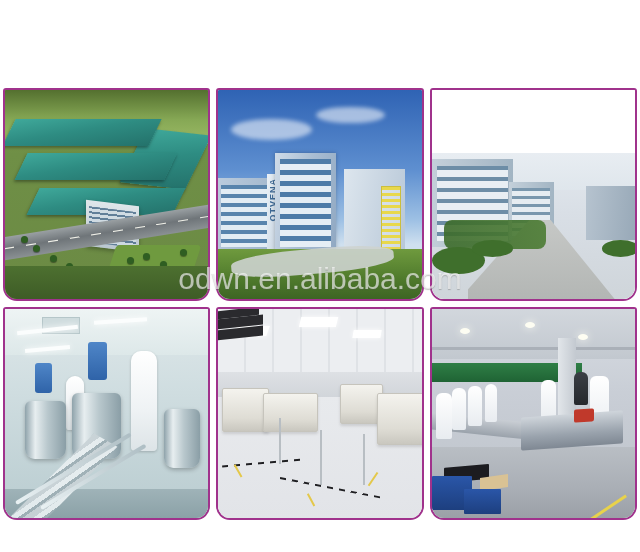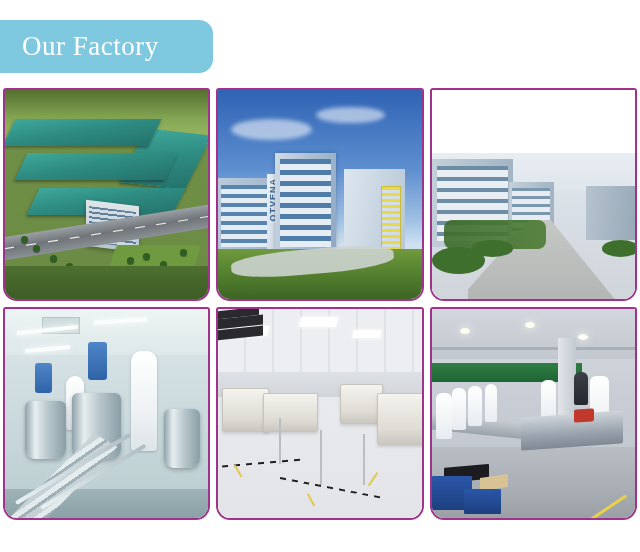--- a/index.html
+++ b/index.html
@@ -435,23 +435,20 @@
     pointer-events:none;
     white-space:nowrap;
     z-index:40;
   }
 </style>
 </head>
 <body>
 
 <div class="page">
 
-  <div class="title-banner">
-    <span class="title-text">Our Factory</span>
-  </div>
 
   <div class="gallery">
 
     <div class="grid-row">
 
       <div class="photo-frame">
         <div class="photo p-aerial">
           <div class="field-far"></div>
           <div class="roof r4"></div>
           <div class="roof r1"></div>
@@ -578,14 +575,15 @@
           <div class="bluecrate bc1"></div>
           <div class="bluecrate bc2"></div>
           <div class="yline"></div>
           <div class="yline2"></div>
         </div>
       </div>
 
     </div>
   </div>
 
+  <div class="watermark">odwn.en.alibaba.com</div>
 
 </div>
 
 </body></html>

